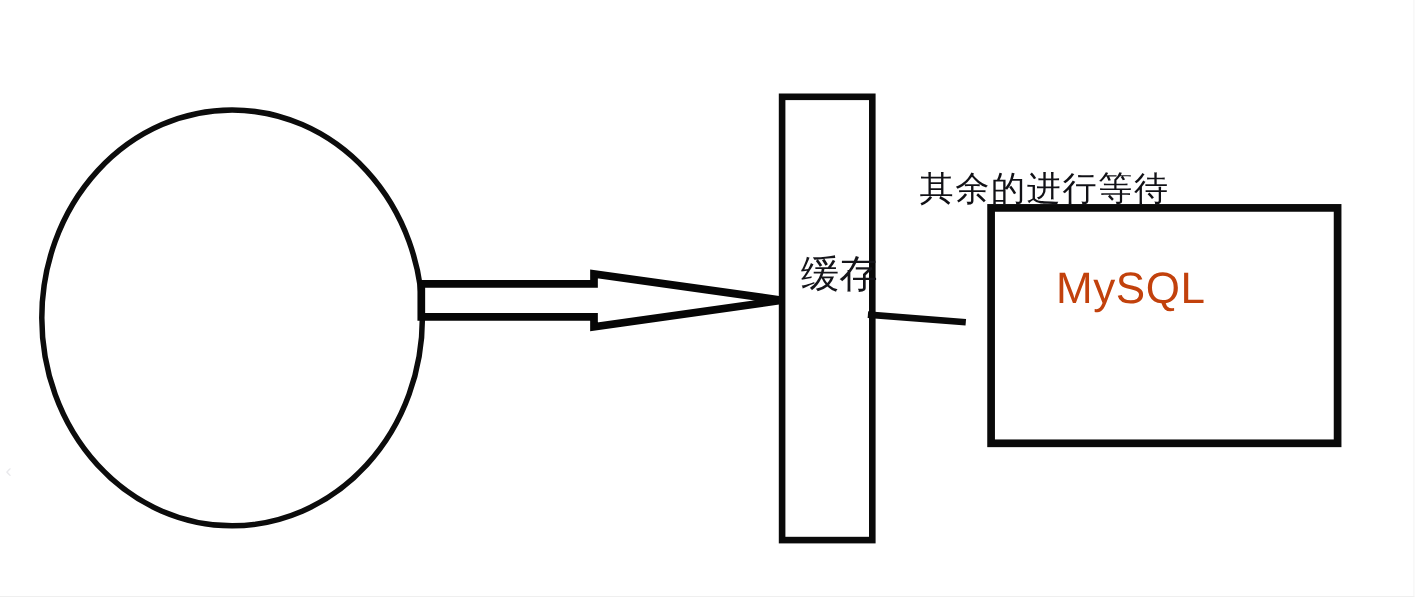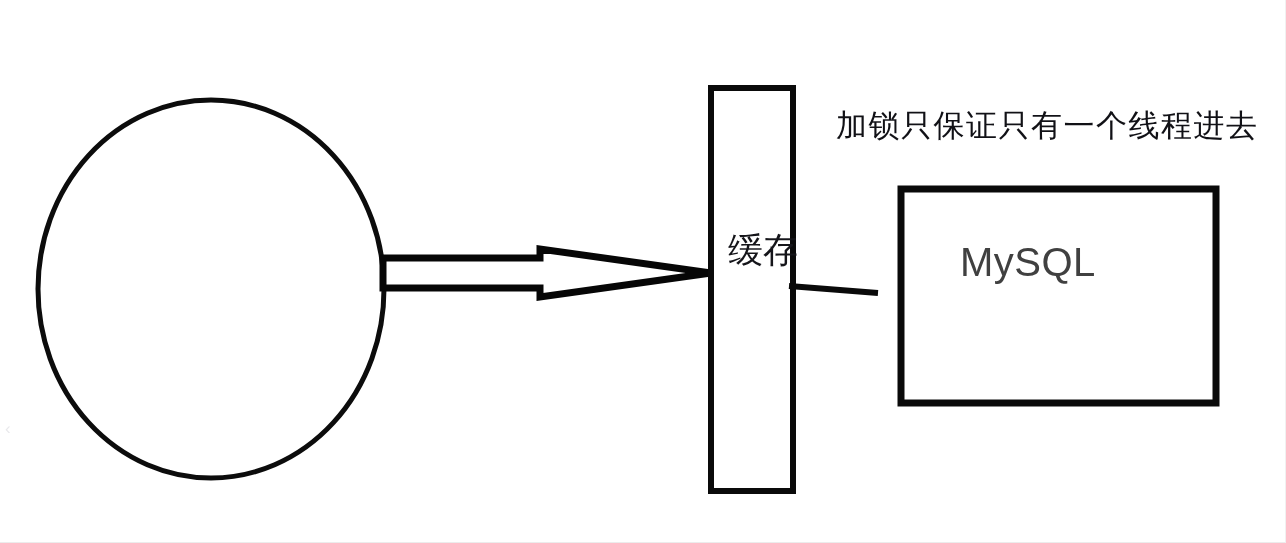--- a/index.html
+++ b/index.html
@@ -43,21 +43,21 @@
     letter-spacing: 0px;
     color: #15151a;
     font-weight: 400;
     margin-left: 12px;
   }
   .mysql-label {
     left: 960px;
     top: 242px;
     font-size: 40px;
     font-weight: 400;
-    color: #404040;
+    color: #c2410c;
     letter-spacing: 0.5px;
   }
   .note {
     left: 836px;
     font-size: 31px;
     font-weight: 500;
     color: #111116;
     letter-spacing: 1.5px;
   }
   .note-1 { top: 110px; }
@@ -95,17 +95,17 @@
 
     <path d="M 789 286 L 878 293" fill="none" stroke="#0a0a0a" stroke-width="6" stroke-linecap="butt"></path>
 
     <rect x="901" y="189" width="315" height="214" fill="#ffffff" stroke="#0a0a0a" stroke-width="7"></rect>
   </svg>
 
   <div class="txt cache-label">缓存</div>
 
   <div class="txt mysql-label">MySQL</div>
 
-  <div class="txt note note-1">加锁只保证只有一个线程进去</div>
+  <div class="txt note note-2">其余的进行等待</div>
 
   <div class="faint-mark">‹</div>
 
 </div>
 
 </body></html>

